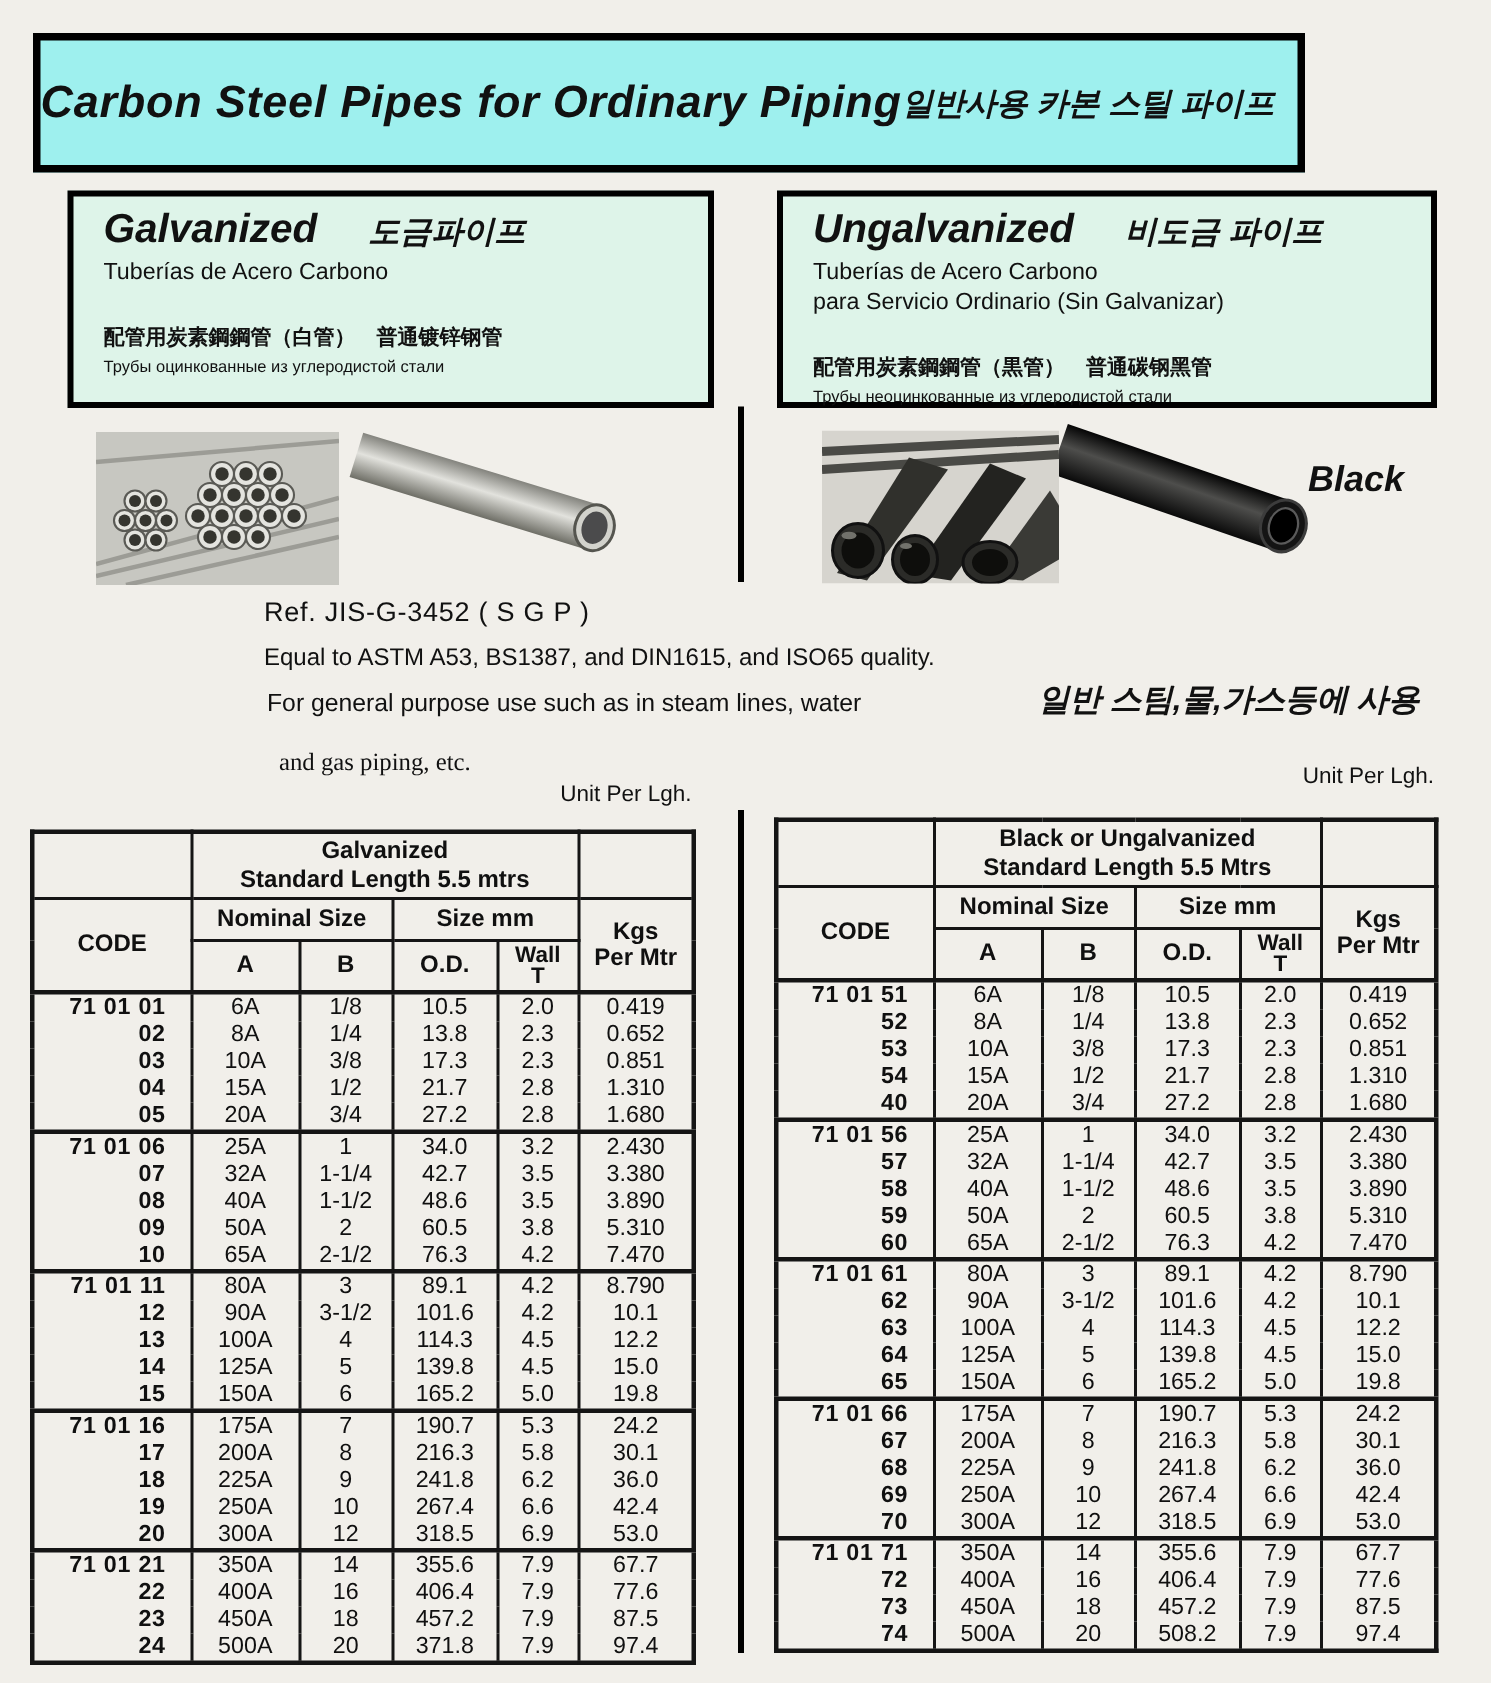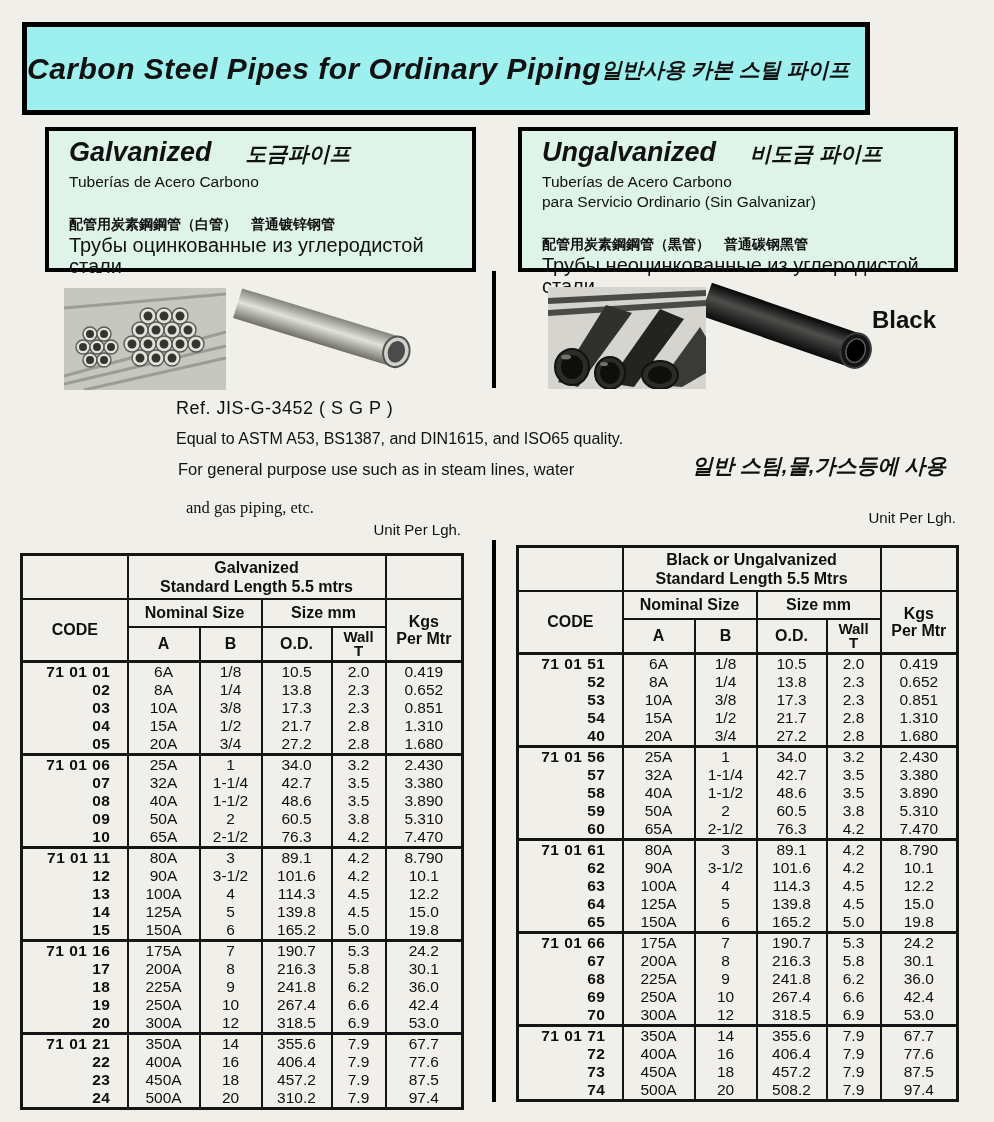--- a/index.html
+++ b/index.html
@@ -16,26 +16,26 @@
   
   .section-box{position:absolute;top:127px;height:145px;box-sizing:border-box;border:4px solid #000;
     background:#def4e9;padding:6px 8px 0 20px;}
   #box-galvanized{left:45px;width:431px;}
   #box-ungalvanized{left:518px;width:440px;}
   .box-title-row{display:flex;align-items:baseline;gap:34px;margin-bottom:4px;}
   .box-title-en{font-style:italic;font-weight:bold;font-size:27px;line-height:30px;}
   .box-title-ko{font-style:italic;font-weight:bold;font-size:21px;}
   .box-line{font-size:15.5px;line-height:20px;}
   .box-line-zh{font-size:14px;font-weight:bold;line-height:22px;margin-top:21px;}
-  .box-line-ru{font-size:20px;line-height:21px;}
+  .box-line-ru{font-size:11px;line-height:21px;}
 
   
   .photo{position:absolute;}
   .photo svg{display:block;}
-  #black-label{position:absolute;left:872px;top:306px;font-weight:bold;font-size:24px;}
+  #black-label{position:absolute;left:872px;top:306px;font-style:italic;font-weight:bold;font-size:24px;}
 
   
   .divider-v{position:absolute;left:492px;width:4px;background:#000;}
   #divider-images{top:271px;height:117px;}
   #divider-tables{top:540px;height:562px;}
 
   
   .ref-text{position:absolute;white-space:nowrap;}
   #ref-line{left:176px;top:398px;font-size:18px;letter-spacing:.5px;}
   #equal-line{left:176px;top:430px;font-size:16px;}
@@ -461,21 +461,21 @@
           <td>450A</td>
           <td>18</td>
           <td>457.2</td>
           <td>7.9</td>
           <td>87.5</td>
         </tr>
         <tr>
           <td class="code">24</td>
           <td>500A</td>
           <td>20</td>
-          <td>310.2</td>
+          <td>371.8</td>
           <td>7.9</td>
           <td>97.4</td>
         </tr>
       </tbody>
     </table>
 
   <table id="table-right" class="spec-table">
     <colgroup>
         <col style="width:105px">
         <col style="width:72px">

